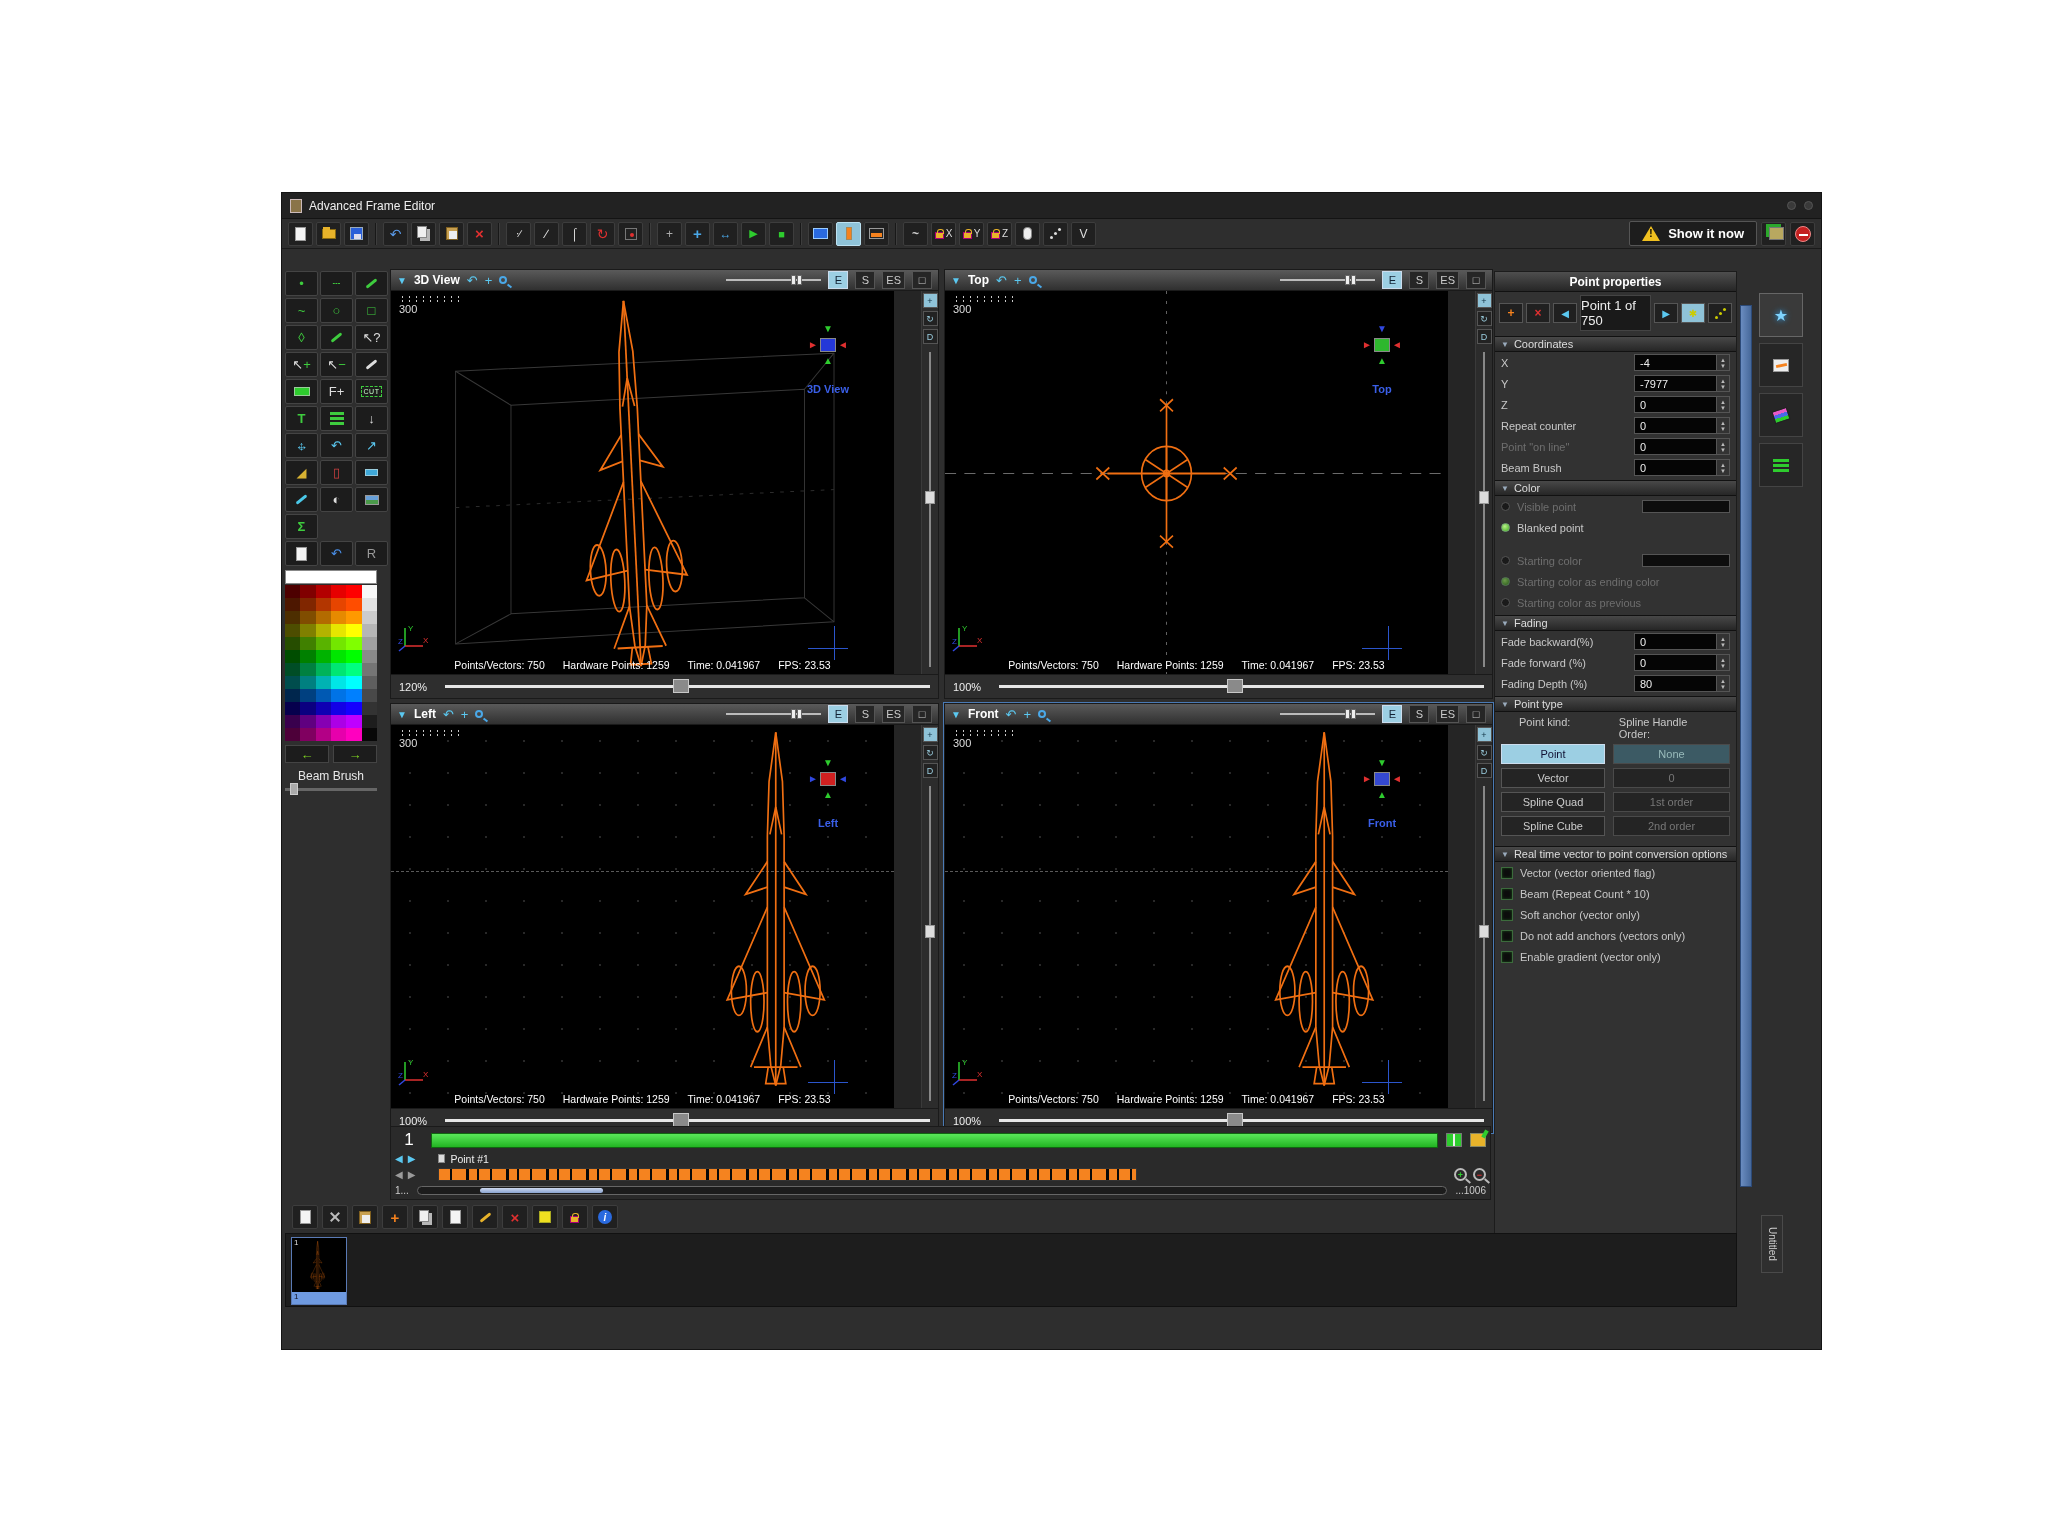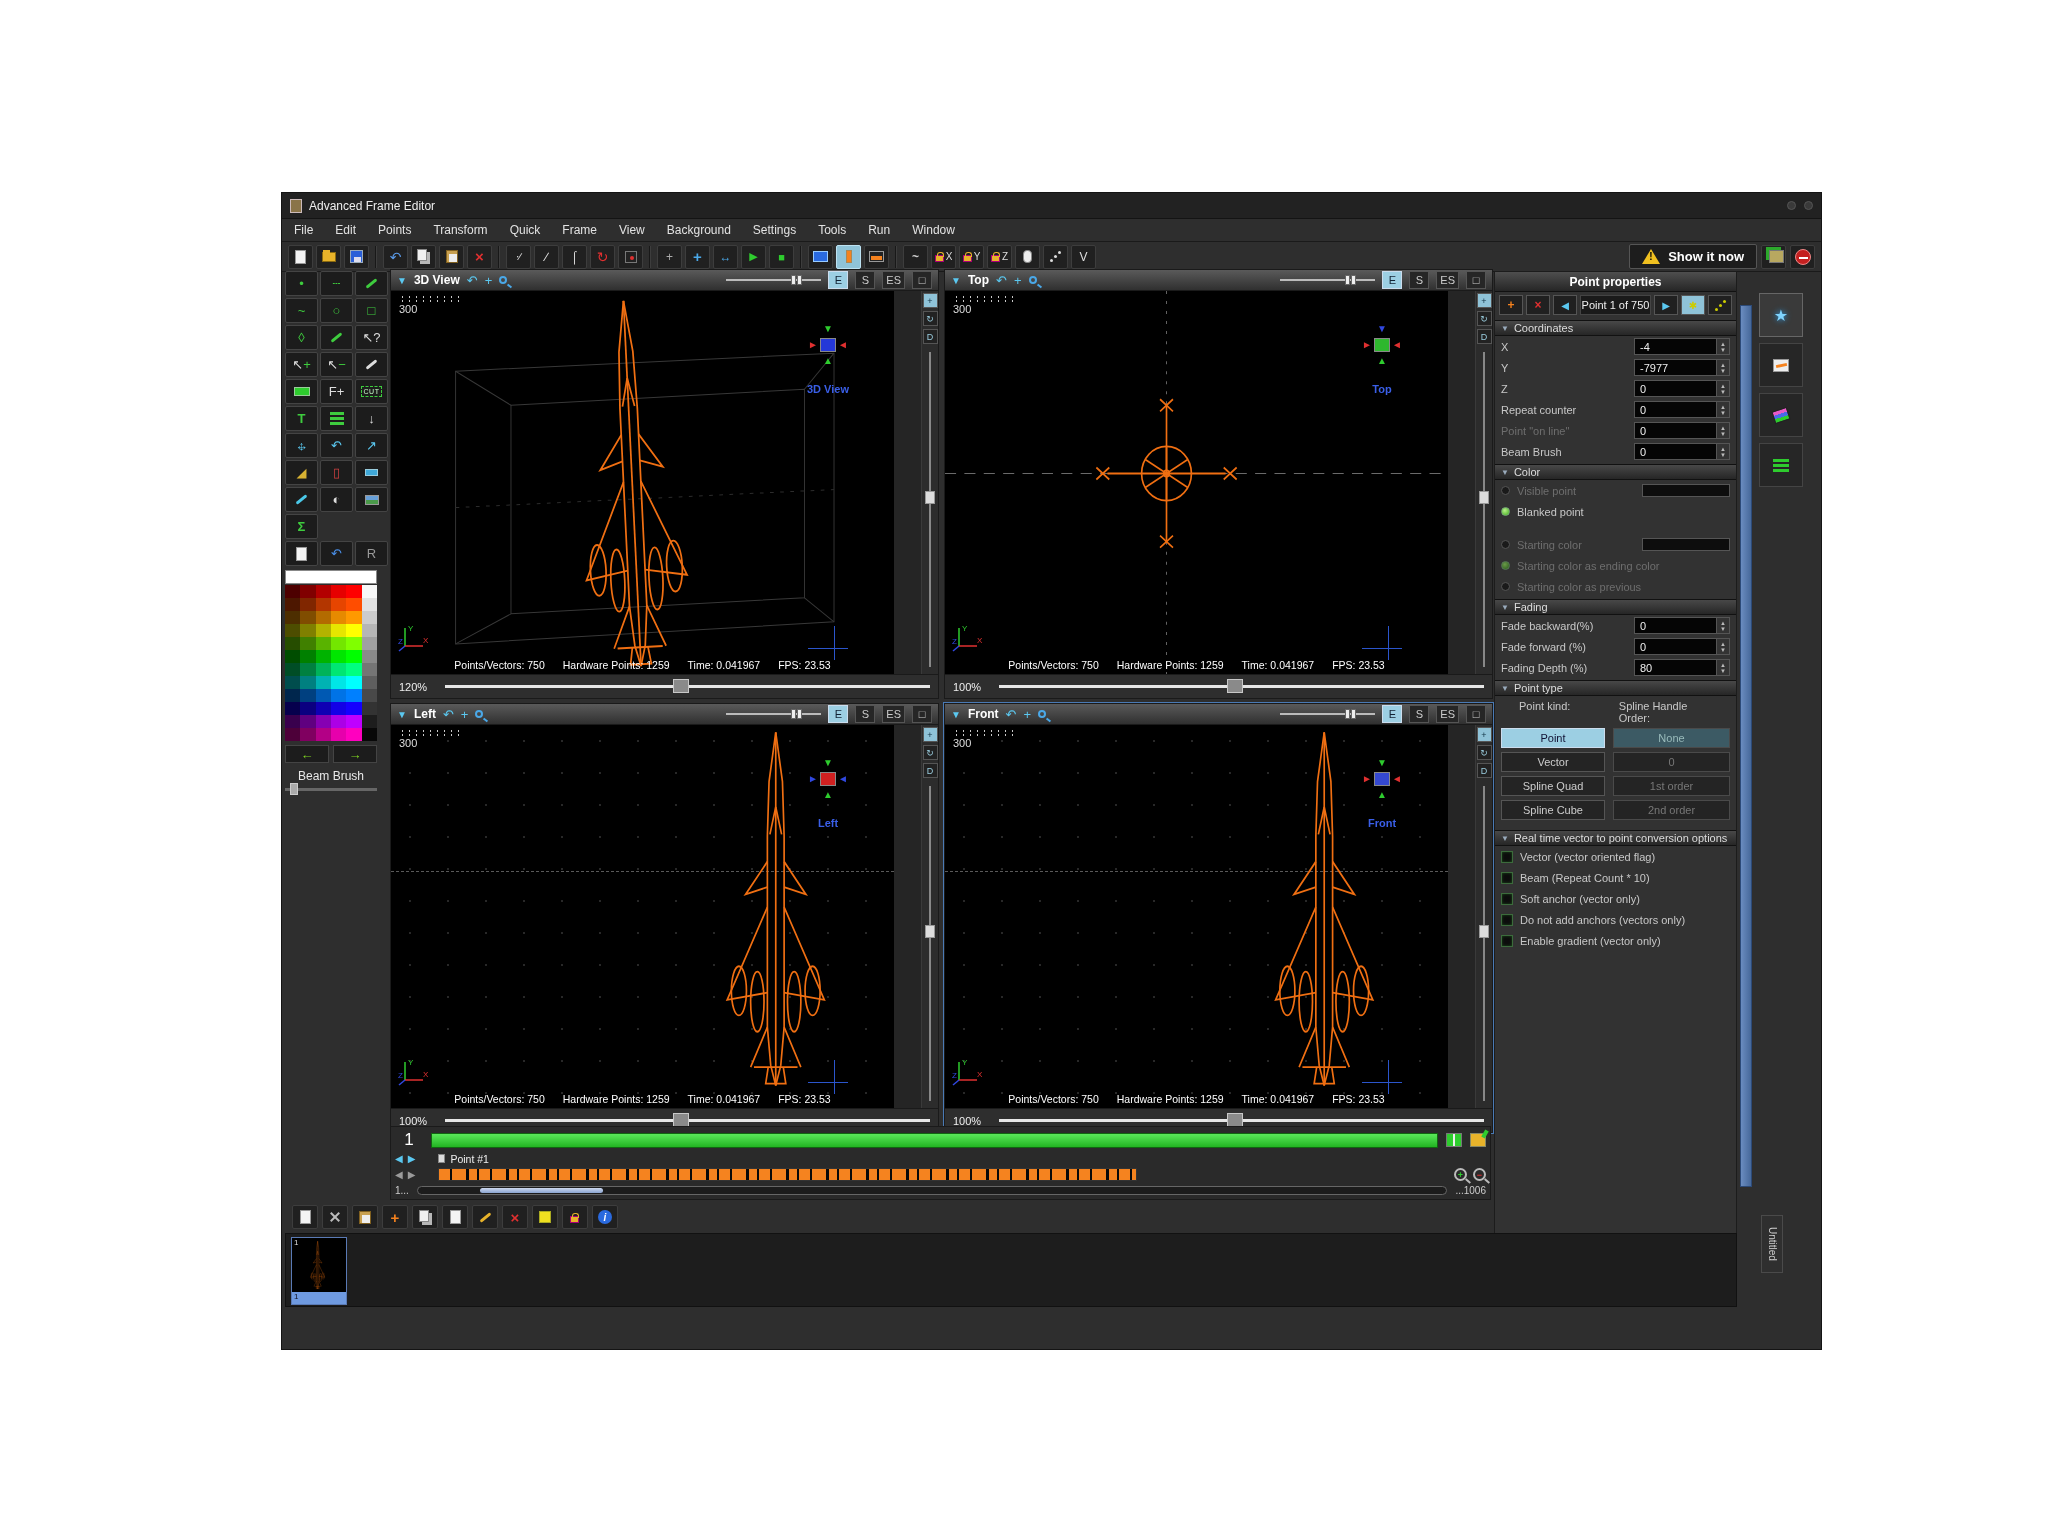--- a/index.html
+++ b/index.html
@@ -124,21 +124,21 @@
   .hslider { position:relative; flex:1; height:3px; background:#e6e6e6; }
   .hslider .thumb { position:absolute; left:47%; top:-6px; width:16px; height:14px; background:#8a8a8a; border:1px solid #c8c8c8; }
 
   
   .right-panel { position:absolute; left:1212px; top:78px; width:243px; height:1000px; background:#323232; border:1px solid #1c1c1c; }
   .pp-title { height:20px; background:linear-gradient(#4e4e4e,#262626); color:#fff; font-weight:bold; font-size:12px;
     display:flex; align-items:center; justify-content:center; border-bottom:1px solid #111; }
   .pp-nav { display:flex; align-items:center; gap:3px; padding:3px 4px; }
   .ppbtn { width:24px; height:20px; background:#202020; border:1px solid #555; display:flex; align-items:center; justify-content:center; font-size:12px; }
   .ppbtn.sel { background:#8fc3d8; }
-  .pp-navlabel { flex:1; height:20px; background:#1a1a1a; border:1px solid #444; color:#eee; font-size:11px;
+  .pp-navlabel { flex:1; height:36px; background:#1a1a1a; border:1px solid #444; color:#eee; font-size:13px;
     display:flex; align-items:center; justify-content:center; }
   .sechead { height:16px; background:linear-gradient(#484848,#262626); color:#ddd; font-size:11px;
     display:flex; align-items:center; gap:5px; padding:0 6px; border-top:1px solid #111; border-bottom:1px solid #111; margin-top:2px; }
   .sechead .caret { color:#9ab; font-size:8px; }
   .prow { display:flex; align-items:center; height:21px; padding:0 6px; }
   .plabel { flex:1; color:#c8c8c8; font-size:11px; }
   .plabel.dis { color:#6e6e6e; }
   .spin { display:flex; align-items:center; width:96px; height:17px; background:#050505; border:1px solid #555; }
   .spinval { flex:1; color:#eee; font-size:11px; padding-left:5px; }
   .updown { width:13px; height:100%; background:#333; border-left:1px solid #555; display:flex; flex-direction:column; align-items:center; justify-content:center; color:#bbb; }
@@ -260,34 +260,20 @@
 
   <div class="titlebar">
     <span class="app-icon"></span>
     <span class="title-text">Advanced Frame Editor</span>
     <span class="win-dots">
       <span class="win-dot"></span>
       <span class="win-dot"></span>
     </span>
   </div>
 
-  <div class="menubar">
-    <span class="menu-item">File</span>
-    <span class="menu-item">Edit</span>
-    <span class="menu-item">Points</span>
-    <span class="menu-item">Transform</span>
-    <span class="menu-item">Quick</span>
-    <span class="menu-item">Frame</span>
-    <span class="menu-item">View</span>
-    <span class="menu-item">Background</span>
-    <span class="menu-item">Settings</span>
-    <span class="menu-item">Tools</span>
-    <span class="menu-item">Run</span>
-    <span class="menu-item">Window</span>
-  </div>
 
   <div class="toolbar">
     <span class="tbtn">
           <span class="g-page"></span>
         </span>
     <span class="tbtn">
           <span class="g-folder"></span>
         </span>
     <span class="tbtn">
           <span class="g-disk"></span>

